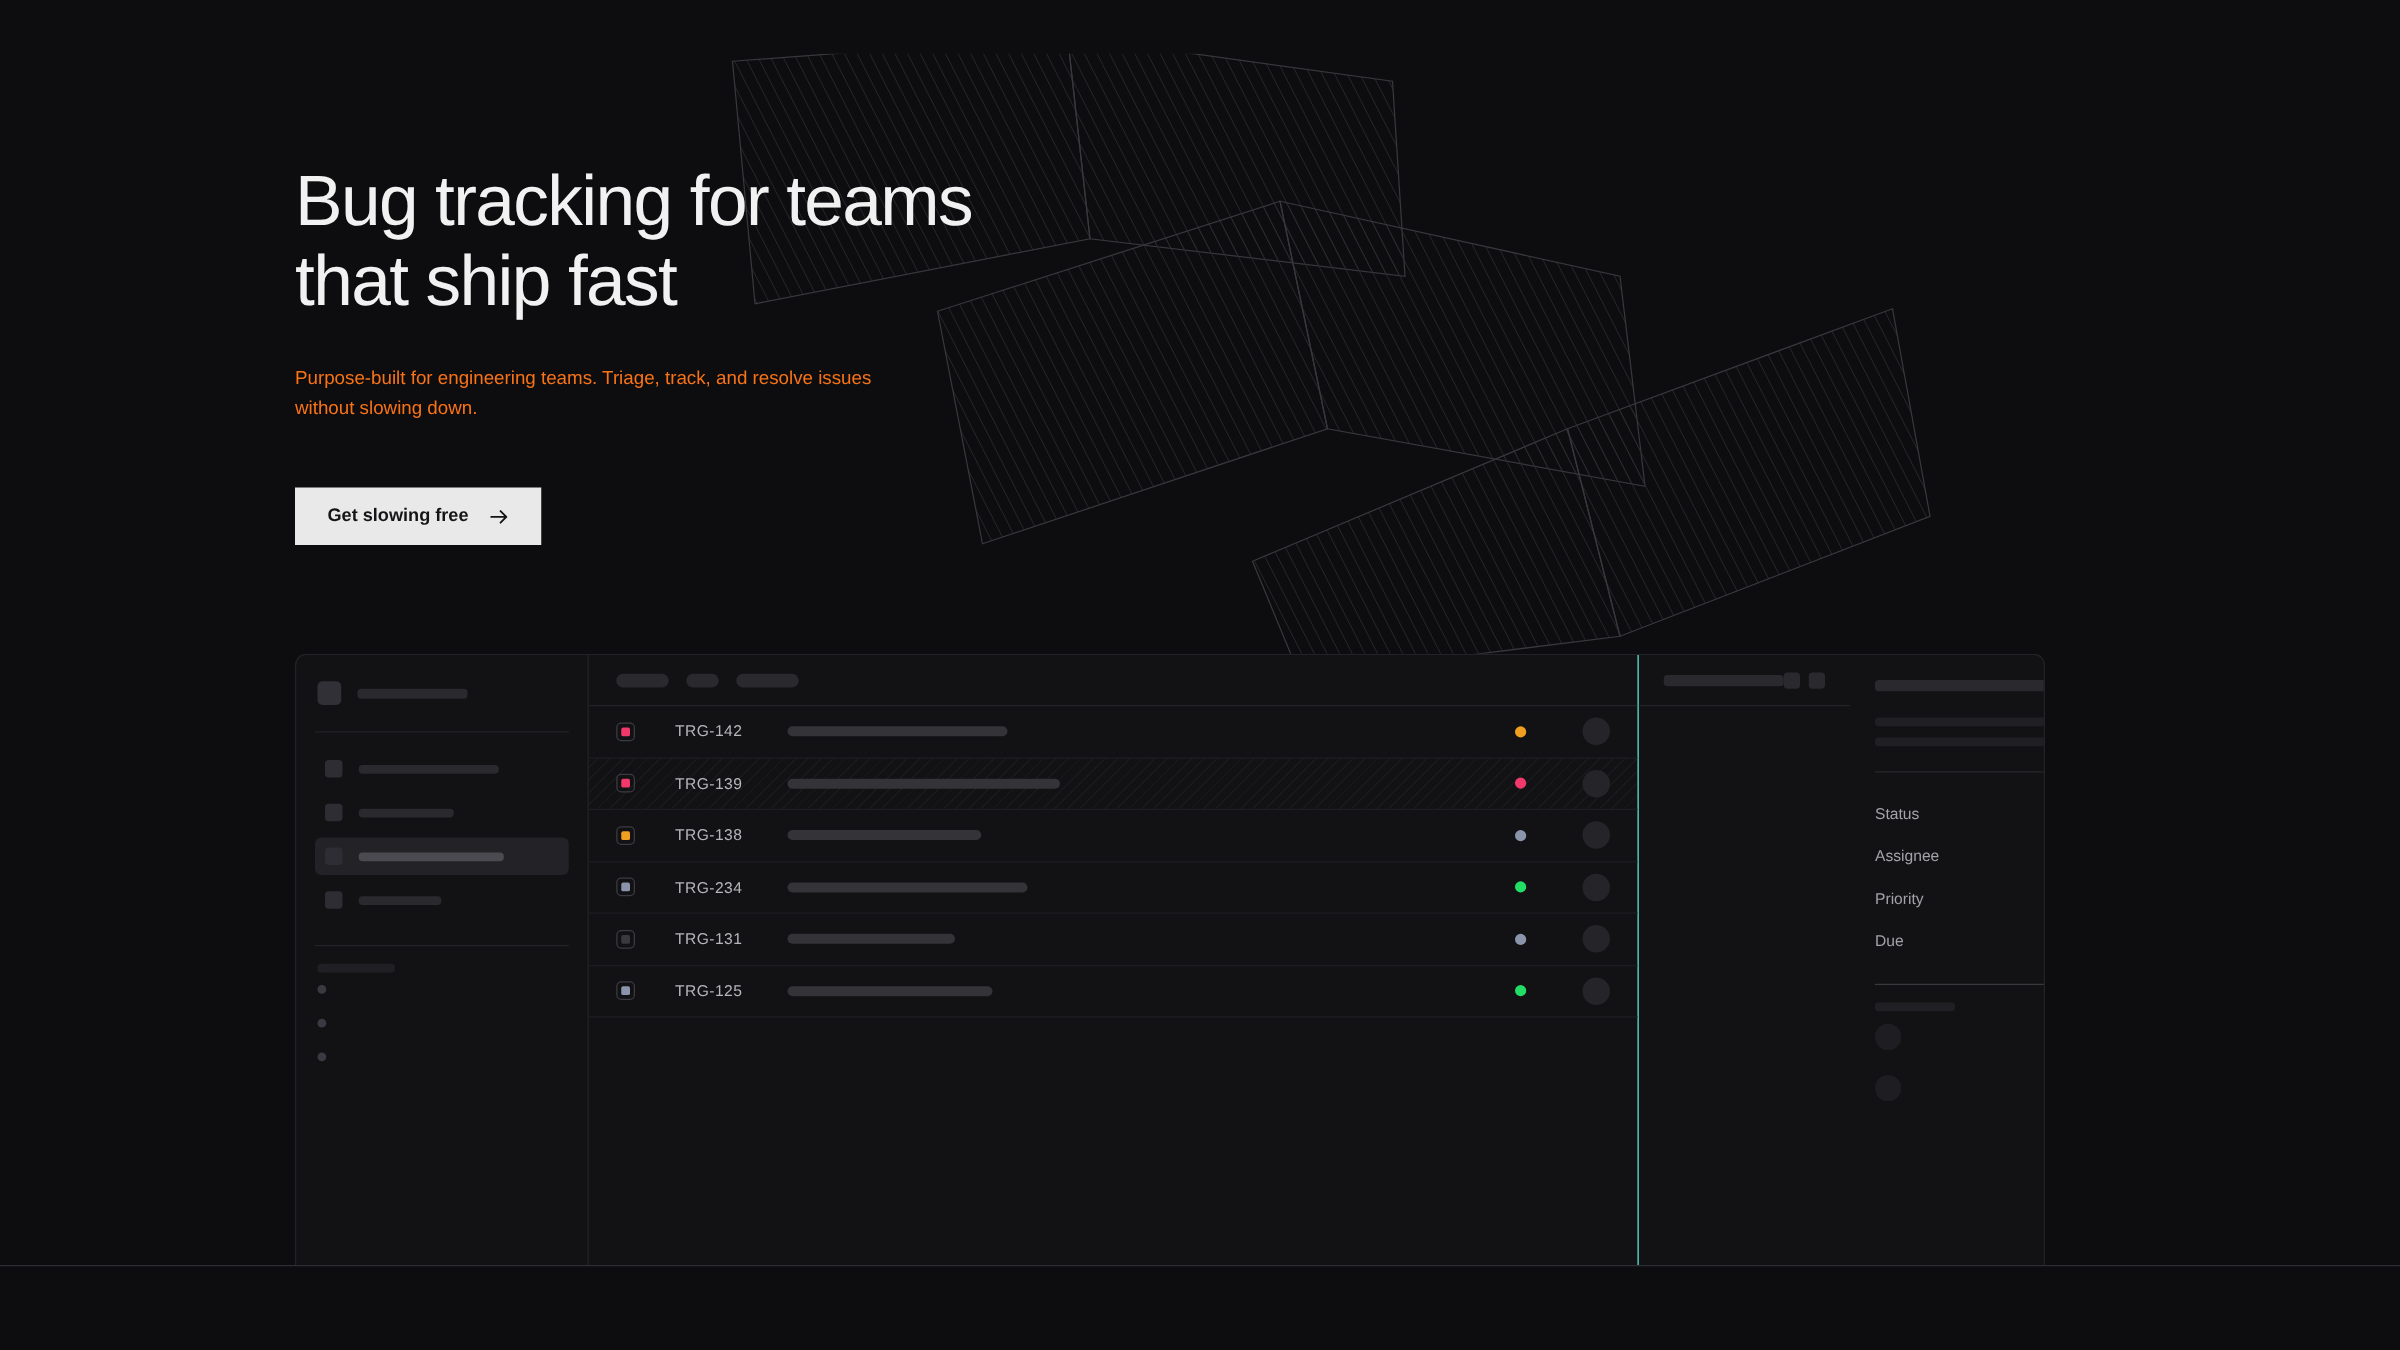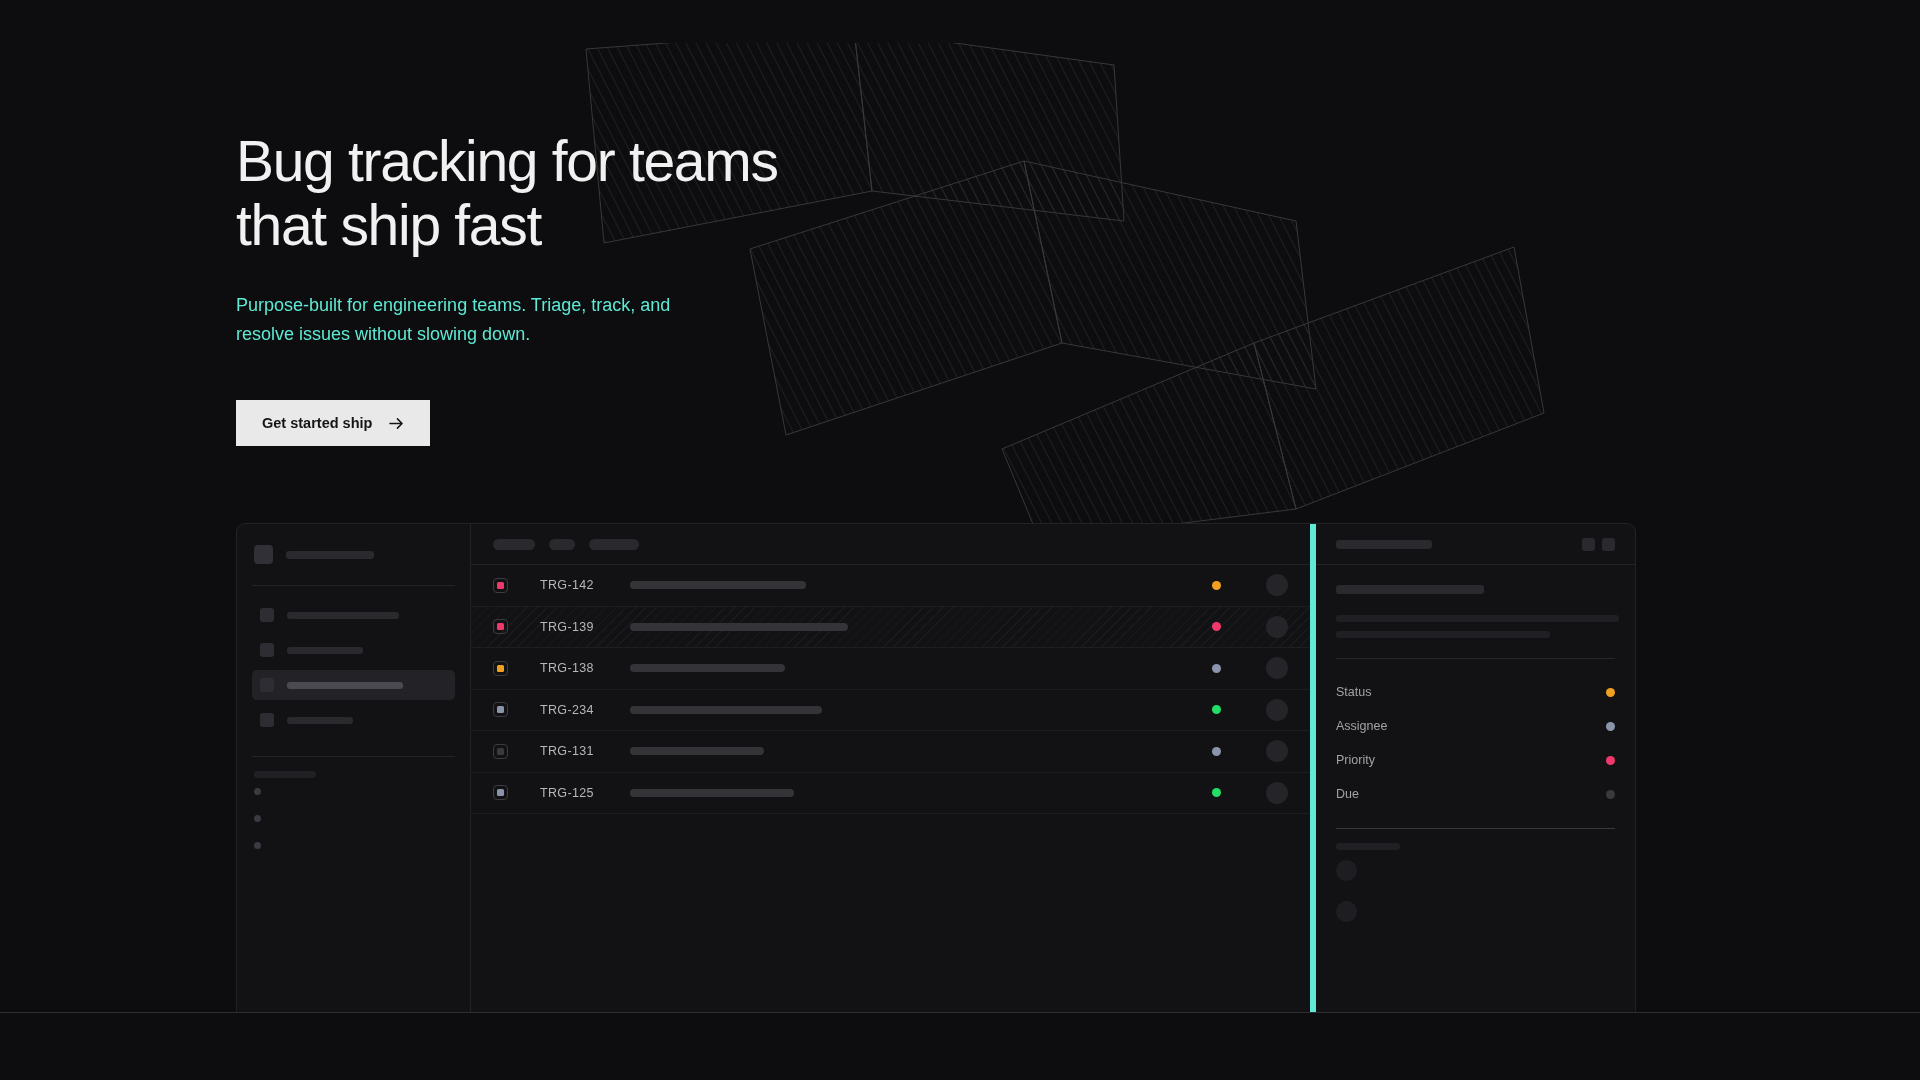--- a/index.html
+++ b/index.html
@@ -61,21 +61,21 @@
     position:absolute; right:0; top:-20px;
     width:1050px; height:480px;
     pointer-events:none; opacity:.95;
   }
   .hero-copy { position:absolute; left:236px; top:66px; width:760px; z-index:5; }
   .hero-title {
     color:#f1f1f1; font-size:57px; line-height:1.13; font-weight:normal;
     letter-spacing:-1.3px;
   }
   .hero-sub {
-    color:#5eead4; font-size:18px; line-height:1.62;
+    color:#f97316; font-size:15px; line-height:1.62;
     margin-top:33px; max-width:480px;
   }
   .cta {
     margin-top:51px;
     display:inline-flex; align-items:center; gap:17px;
     background:#e9e9e9; color:#151517;
     font-size:14.5px; font-weight:bold;
     padding:15px 26px; border:none; cursor:pointer;
     font-family:inherit;
   }
@@ -156,22 +156,22 @@
   .row-spacer { flex:1 1 auto; }
   .row-status { width:9px; height:9px; border-radius:50%; flex:0 0 9px; }
   .row-avatar {
     width:22px; height:22px; border-radius:50%; flex:0 0 22px;
     background:#252529; margin-left:13px;
   }
 
   
   .app-detail {
     width:325px; flex:0 0 325px;
-    border-left:6px solid #5eead4;
-    display:flex; flex-direction:column;
+    border-left:1px solid #5eead4;
+    display:flex; flex-direction:row;
   }
   .detail-head {
     height:41px; flex:0 0 41px; border-bottom:1px solid #232327;
     display:flex; align-items:center; padding:0 20px;
   }
   .detail-head-actions { margin-left:auto; display:flex; gap:7px; }
   .dh-btn { width:13px; height:13px; border-radius:3px; background:#2a2a2e; cursor:pointer; }
   .detail-body { padding:20px; }
   .detail-lines { display:flex; flex-direction:column; gap:9px; }
   .detail-rule { height:1px; background:#28282c; margin:20px 0 16px 0; }
@@ -209,21 +209,21 @@
       </g>
     </svg>
 
     <div class="hero-copy">
       <h1 class="hero-title">
         <span>Bug tracking for teams</span><br>
         <span>that ship fast</span>
       </h1>
       <p class="hero-sub">Purpose-built for engineering teams. Triage, track, and resolve issues without slowing down.</p>
       <button class="cta">
-        <span>Get started ship</span>
+        <span>Get slowing free</span>
         <svg class="cta-arrow" width="15" height="13" viewBox="0 0 16 14" fill="none" stroke="#151517" stroke-width="1.6" stroke-linecap="round" stroke-linejoin="round">
           <path d="M1 7h13M9 2l5 5-5 5"></path>
         </svg>
       </button>
     </div>
   </section>
 
   <div class="app-card">
 
     <aside class="app-sidebar">

